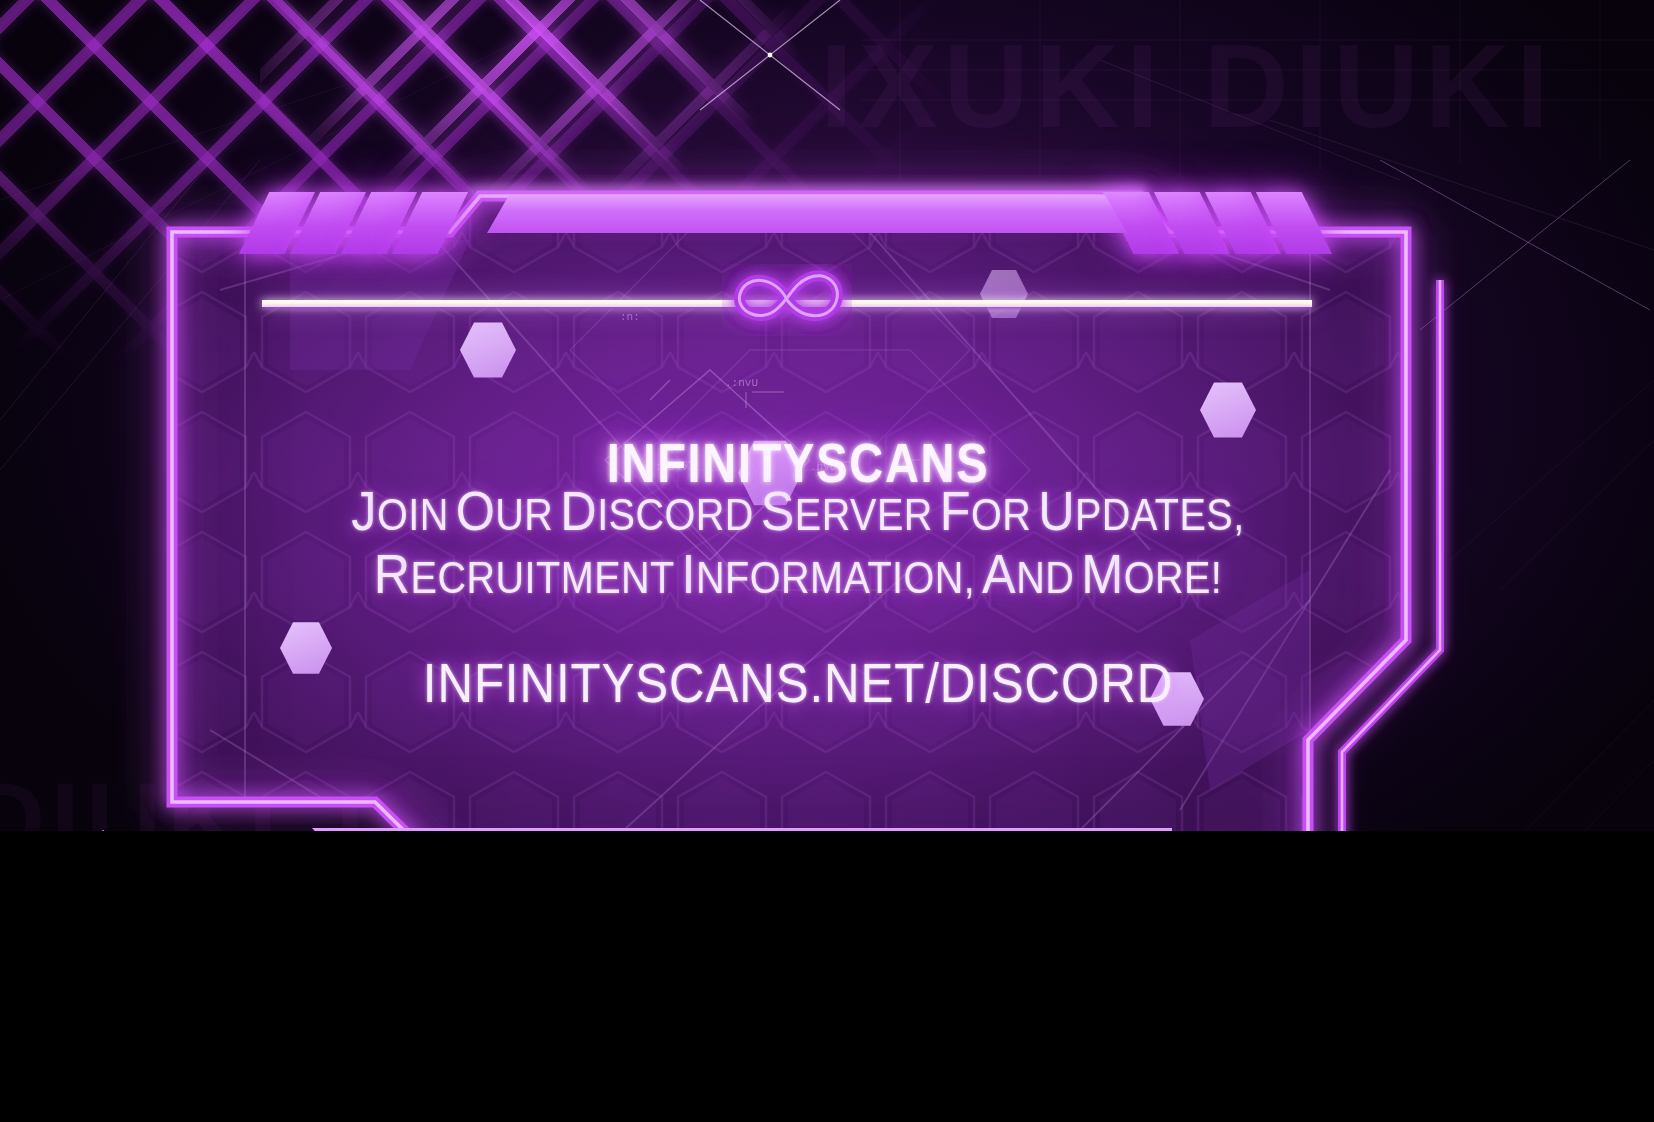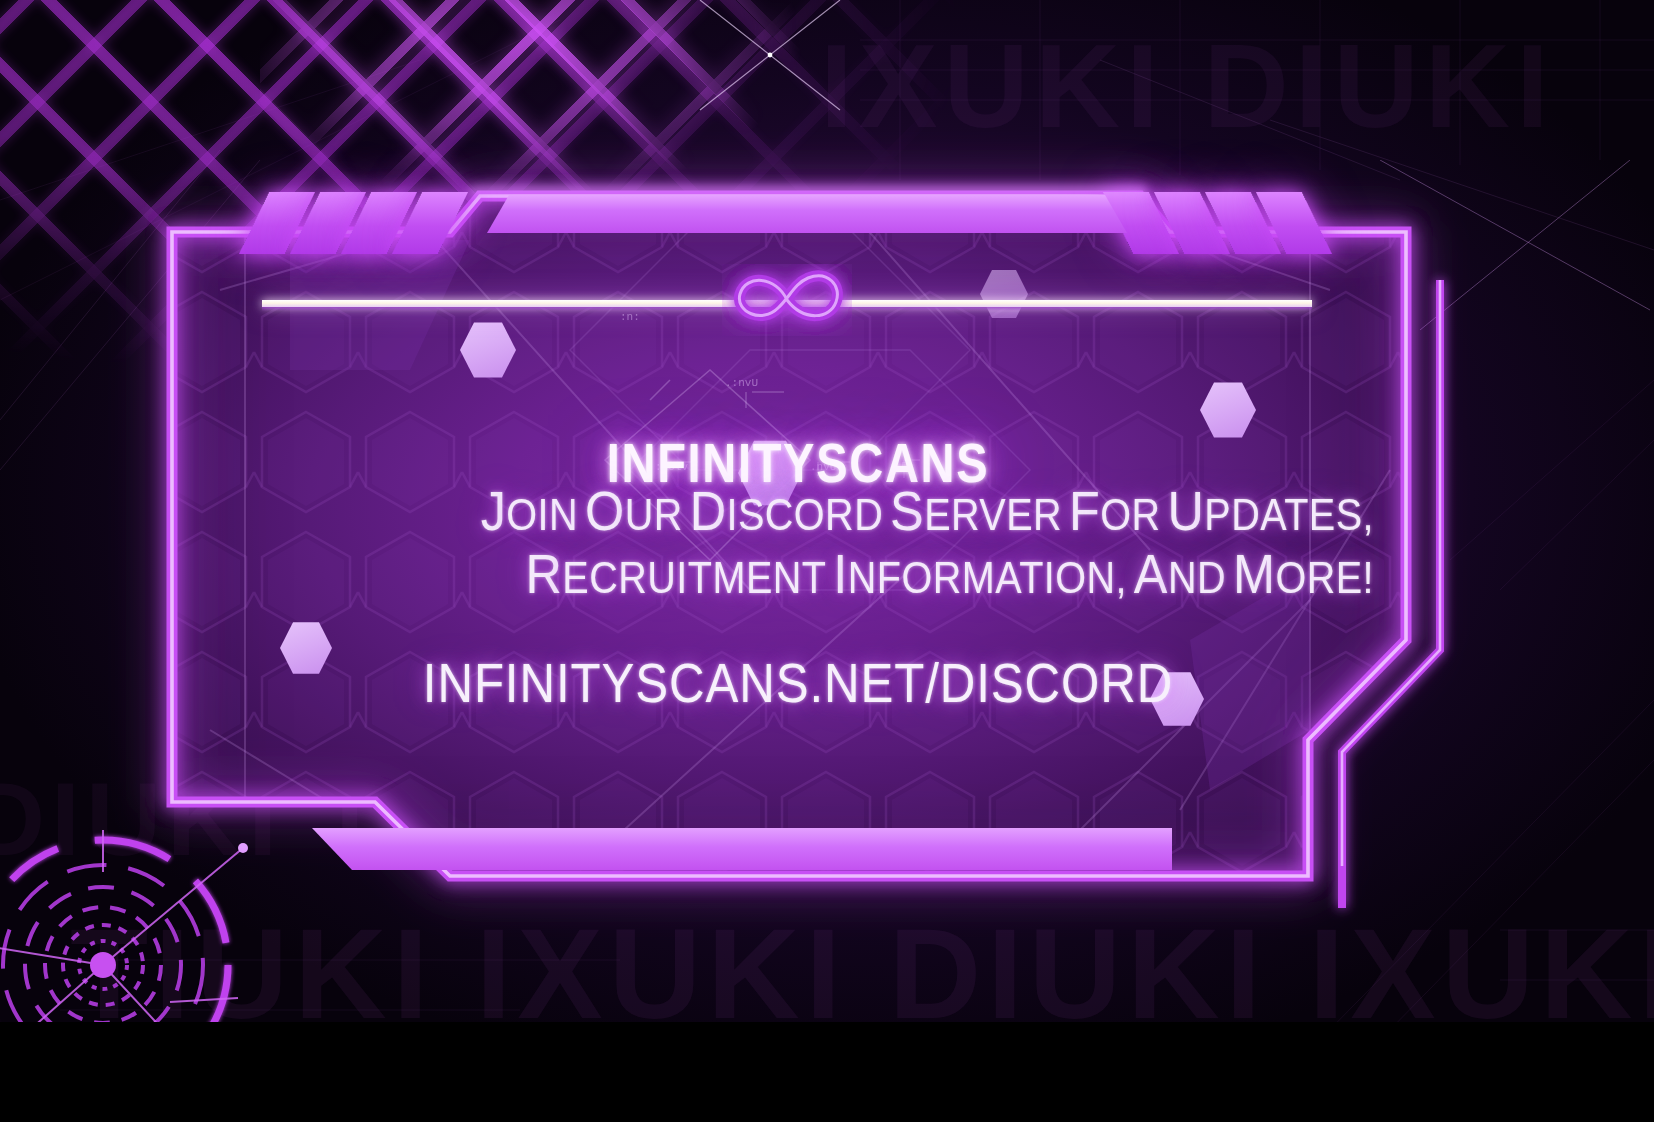--- a/index.html
+++ b/index.html
@@ -1,21 +1,21 @@
 <!DOCTYPE html>
 <html><head>
 <meta charset="utf-8">
 <style>
   html,body{margin:0;padding:0;background:#000;}
   body{
     width:1654px;height:1122px;overflow:hidden;position:relative;
     font-family:"Liberation Sans","DejaVu Sans",sans-serif;
   }
 
-  #stage{position:absolute;inset:0;width:1654px;height:1022px;overflow:hidden;background:#0a0310;}
+  #stage{position:absolute;inset:0;width:1654px;height:831px;overflow:hidden;background:#0a0310;}
 
   
   .bg-base{
     position:absolute;inset:0;
     background:
       radial-gradient(ellipse 900px 600px at 52% 48%, #3b0f52 0%, #260a38 38%, #130520 68%, #07020c 100%),
       linear-gradient(180deg,#0c0413 0%,#0a0310 50%,#060209 100%);
   }
 
   
@@ -156,21 +156,21 @@
     color:#fdf4ff;
     transform:scaleX(.84);
     text-shadow:
       0 0 6px rgba(255,255,255,.95),
       0 0 18px rgba(235,160,255,.95),
       0 0 38px rgba(200,90,245,.85),
       0 0 70px rgba(180,60,235,.7);
   }
 
   .tagline{
-    position:absolute;left:0;right:0;top:312px;text-align:right;
+    position:absolute;left:0;right:0;top:312px;text-align:center;
     color:#f4eafb;
     font-weight:400;
     text-shadow:0 0 4px rgba(255,255,255,.55),0 0 16px rgba(215,120,255,.65),0 0 34px rgba(180,60,230,.45);
   }
   .tagline .line{display:block;line-height:1.05;margin-bottom:4px;}
   .smallcaps{display:inline;}
   .smallcaps .cap{font-size:56px;letter-spacing:.5px;}
   .smallcaps .sm{font-size:44px;letter-spacing:.5px;}
   .tagline .line{transform:scaleX(.9);}
 

